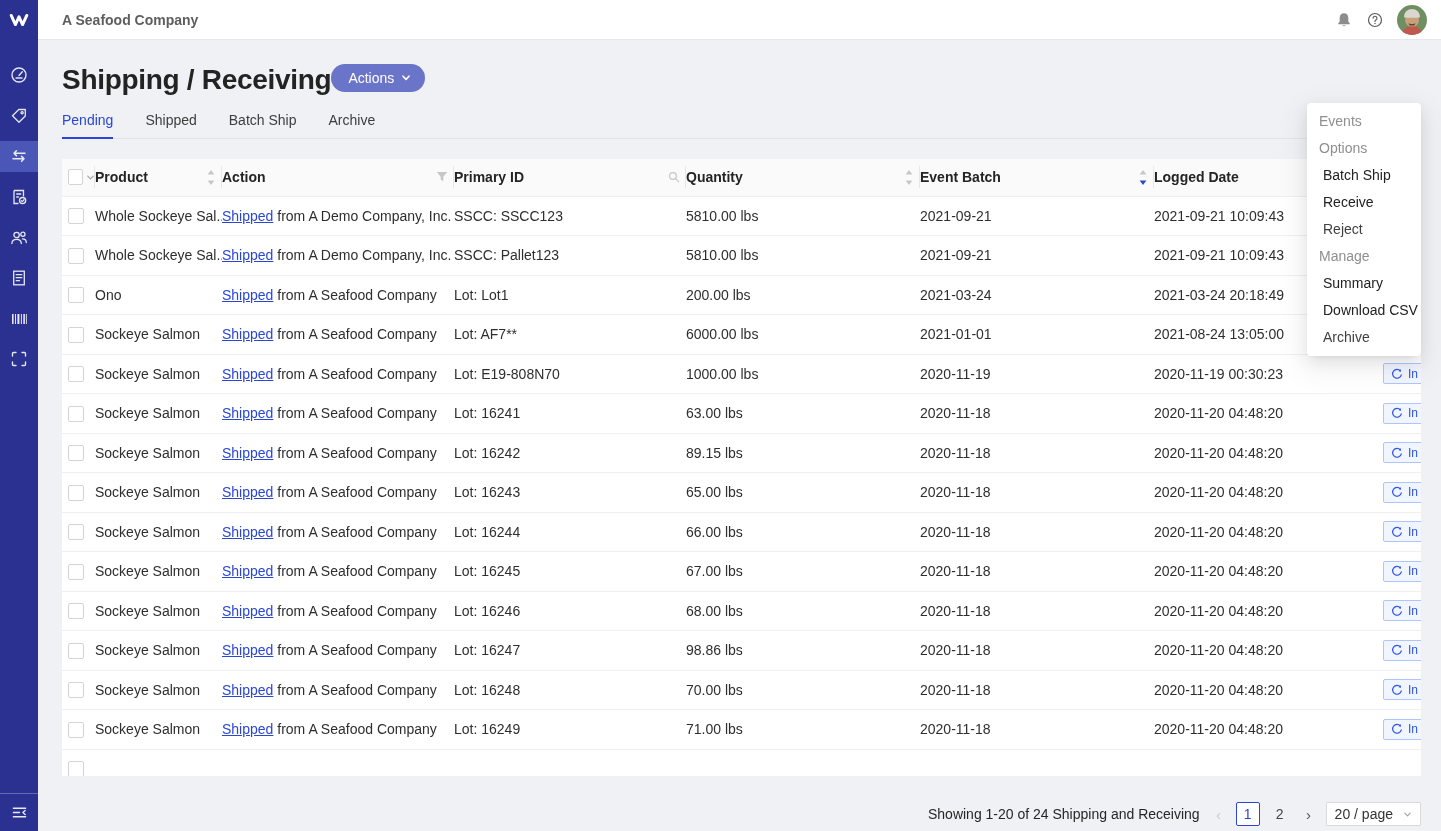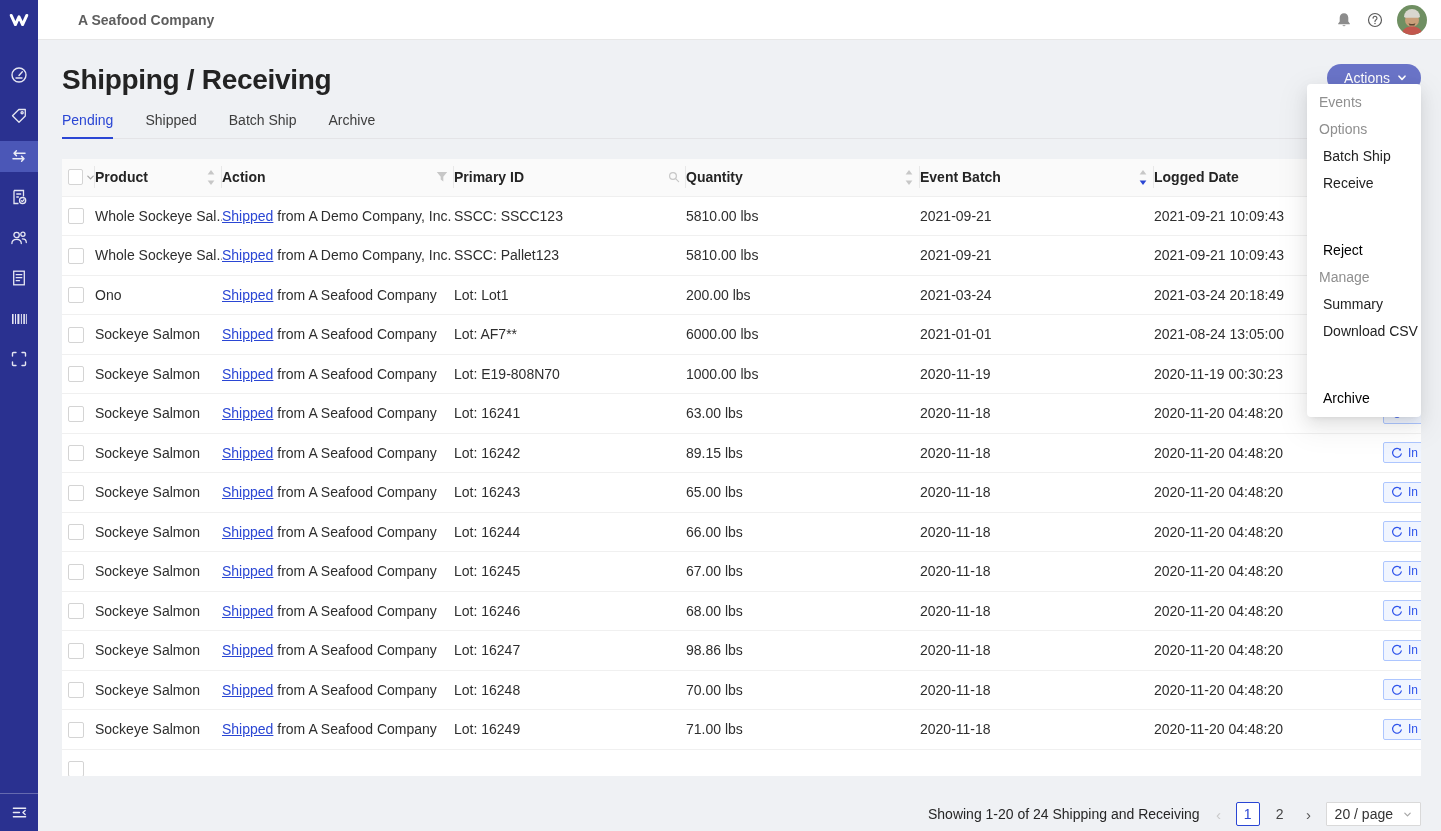--- a/index.html
+++ b/index.html
@@ -12,31 +12,31 @@
   .logo svg { width:30px; height:26px; }
   .nav { padding-top:15px; display:flex; flex-direction:column; }
   .nav-item { position:relative; width:38px; height:40.6px; display:flex; align-items:center; justify-content:center; color:rgba(255,255,255,.88); cursor:pointer; }
   .nav-item svg { width:18px; height:18px; position:relative; z-index:1; }
   .nav-item.active::before { content:""; position:absolute; left:0; right:0; top:5px; bottom:5px; background:#4b57b7; }
   .nav-bottom { margin-top:auto; border-top:1px solid rgba(255,255,255,.28); width:38px; height:38px; display:flex; align-items:center; justify-content:center; color:rgba(255,255,255,.9); cursor:pointer; }
   .nav-bottom svg { width:17px; height:17px; }
 
   
   .topbar { position:absolute; left:38px; top:0; right:0; height:40px; background:#fff; border-bottom:1px solid #e7e7e7; display:flex; align-items:center; z-index:40; }
-  .brand { margin-left:40px; font-size:14px; font-weight:700; color:#5e5e5e; }
+  .brand { margin-left:24px; font-size:14px; font-weight:700; color:#5e5e5e; }
   .topbar-right { margin-left:auto; display:flex; align-items:center; gap:13px; padding-right:14px; }
   .icon-btn { width:18px; height:18px; color:#8c8c8c; cursor:pointer; display:flex; align-items:center; justify-content:center; }
   .icon-btn svg { width:16px; height:16px; }
   .help { color:#595959; }
   .avatar { width:30px; height:30px; border-radius:50%; overflow:hidden; cursor:pointer; }
   .avatar svg { width:30px; height:30px; display:block; }
 
   
   .content { position:absolute; left:38px; top:40px; right:0; bottom:0; padding:24px 20px 0 24px; }
-  .page-head { display:flex; align-items:flex-start; justify-content:space-between; }
+  .page-head { display:flex; align-items:flex-start; }
   h1.page-title { font-size:28px; font-weight:700; color:#232323; letter-spacing:-.3px; }
   .actions-btn { height:28px; border:none; border-radius:14px; background:#6a74c8; color:#fff; font-size:14px; font-family:inherit; padding:0 14px 0 17px; display:flex; align-items:center; gap:7px; cursor:pointer; }
   .actions-btn svg { width:10px; height:10px; }
 
   .tabs { margin-top:16px; display:flex; gap:32px; border-bottom:1px solid #e4e4e7; }
   .tab { font-size:14px; color:#3d3d3d; padding-bottom:10px; position:relative; cursor:pointer; }
   .tab.active { color:#2a46d4; }
   .tab.active::after { content:""; position:absolute; left:0; right:0; bottom:-1px; height:2px; background:#2a46d4; }
 
   
@@ -56,25 +56,25 @@
   .col-icon svg { width:12px; height:12px; }
   .sorter svg { width:10px; height:17px; }
   .sorter .car { fill:#c7c7c7; }
   .sorter .car.on { fill:#2a46d4; }
   .badge { display:inline-flex; align-items:center; gap:5px; height:21px; padding:0 7px; border-radius:2px; font-size:12px; border:1px solid; vertical-align:middle; }
   .badge svg { width:12px; height:12px; }
   .badge.gold { background:#fffbe6; border-color:#ffe58f; color:#d48806; }
   .badge.blue { background:#f0f5ff; border-color:#adc6ff; color:#2f54eb; }
 
   
-  .dropdown { position:absolute; top:44px; right:20px; width:114px; background:#fff; border-radius:4px; padding:5px 0; z-index:70;
+  .dropdown { position:absolute; top:63px; right:20px; width:114px; background:#fff; border-radius:4px; padding:5px 0; z-index:70;
     box-shadow:0 3px 6px -4px rgba(0,0,0,.12), 0 6px 16px 0 rgba(0,0,0,.08), 0 9px 28px 8px rgba(0,0,0,.05); }
   .menu-group-title { font-size:14px; color:#8f8f8f; line-height:27px; padding:0 8px 0 12px; }
   .menu-item { font-size:14px; color:#222; line-height:27px; padding:0 8px 0 16px; cursor:pointer; white-space:nowrap; }
-  .menu-item.disabled { color:#000000; cursor:default;margin-top:40px; }
+  .menu-item.disabled { color:#404040; cursor:default; }
 
   
   .pagination { position:absolute; right:20px; bottom:5px; display:flex; align-items:center; gap:8px; }
   .pg-summary { font-size:14px; color:#262626; margin-right:2px; }
   .pg-arrow { width:18px; height:24px; display:flex; align-items:center; justify-content:center; font-size:15px; color:#555; cursor:pointer; }
   .pg-arrow.disabled { color:#c9c9c9; cursor:default; }
   .pg-num { min-width:24px; height:24px; display:flex; align-items:center; justify-content:center; font-size:14px; color:#454545; cursor:pointer; border-radius:2px; }
   .pg-num.active { background:#fff; border:1px solid #2a46d4; color:#2a46d4; }
   .pg-size { height:24px; background:#fff; border:1px solid #d9d9d9; border-radius:1px; display:flex; align-items:center; gap:10px; padding:0 8px; font-size:14px; color:#333; cursor:pointer; }
   .pg-size svg { width:9px; height:9px; color:#a8a8a8; }

